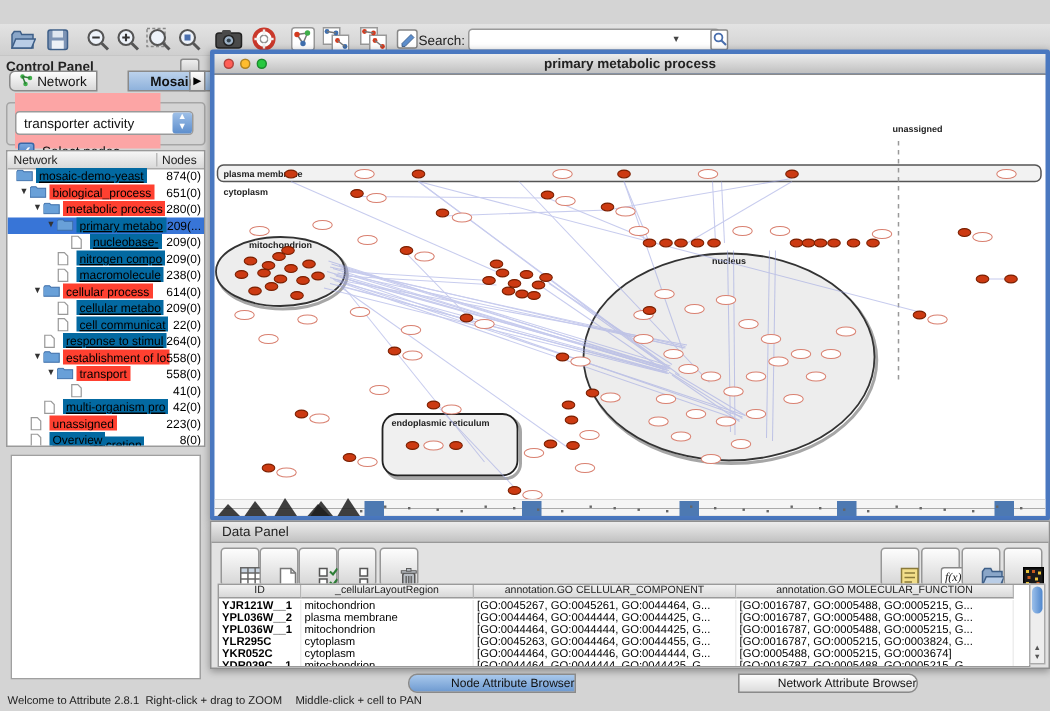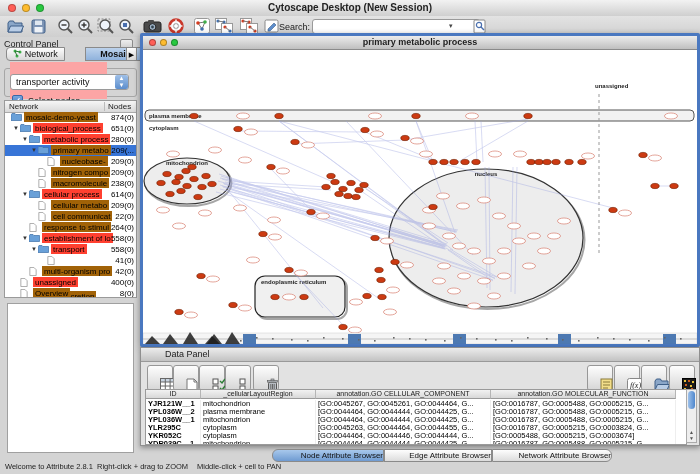--- a/index.html
+++ b/index.html
@@ -16,21 +16,21 @@
   #main-toolbar{left:0;top:16px;width:700px;height:21px;background:linear-gradient(#e3e3e3,#cfcfcf);
     border-bottom:1px solid #a0a0a0;}
   .tb{position:absolute;top:1px;width:20px;height:18px;border:0;background:transparent;padding:0;cursor:pointer;}
   .tb svg{display:block;margin:0 auto;}
   #search-label{font-size:9px;color:#222;top:6px;}
   #search-input{position:absolute;top:3px;height:13px;border:1px solid #9a9a9a;border-radius:3px;background:#fff;
     font-size:9px;padding:0 14px 0 4px;font-family:"Liberation Sans",sans-serif;}
   #search-arrow{position:absolute;top:6px;font-size:7px;color:#444;}
   
   #control-panel{left:0;top:37px;width:140px;height:420px;background:#d4d4d4;}
-  #cp-title{left:4px;top:2px;font-size:9px;color:#222;}
+  #cp-title{left:4px;top:2px;font-size:9px;color:#222;font-weight:bold;}
   #cp-float{left:120px;top:2px;width:11px;height:9px;border:1px solid #8a8a8a;background:linear-gradient(#eee,#ccc);border-radius:2px;}
   .cp-tab{position:absolute;top:10px;height:14px;border:1px solid #8a8a8a;box-sizing:border-box;
     font-size:9px;text-align:center;line-height:13px;color:#111;background:linear-gradient(#fdfdfd,#d8d8d8);}
   .cp-tab.sel{background:linear-gradient(#bcd2ec,#8fb2dc);font-weight:bold;margin-left:20px;}
   #tab-arrow{position:absolute;top:10px;left:126px;width:11px;height:14px;border:1px solid #8a8a8a;box-sizing:border-box;
     font-size:7px;text-align:center;line-height:13px;background:linear-gradient(#fdfdfd,#d8d8d8);}
   #groupbox{left:4px;top:31px;width:131px;height:27px;border:1px solid #a6a6a6;border-radius:3px;}
   #group-title{left:10px;top:25px;font-size:10px;color:#222;background:#fca5a5;padding:13px 3px;}
   #dropdown{left:10px;top:37px;width:119px;height:16px;border:1px solid #9a9a9a;border-radius:3px;background:#fff;
     font-size:9px;line-height:15px;padding-left:5px;box-sizing:border-box;color:#111;}
@@ -43,40 +43,40 @@
   #tree{left:4px;top:63px;width:133px;height:198px;background:#fff;border:1px solid #9a9a9a;box-sizing:border-box;overflow:hidden;}
   #tree-head{position:absolute;left:0;top:0;width:100%;height:11px;background:linear-gradient(#f6f6f6,#d9d9d9);
     border-bottom:1px solid #aaa;font-size:8px;color:#222;}
   #tree-head .c1{position:absolute;left:4px;top:1px;}
   #tree-head .c2{position:absolute;left:99px;top:1px;border-left:1px solid #bbb;padding-left:3px;}
   .trow{position:absolute;left:0;width:131px;height:11px;font-size:8px;white-space:nowrap;}
   .trow.sel{background:#3875d7;}
   .tarrow{position:absolute;top:2px;font-size:6px;color:#333;}
   .ticon{position:absolute;top:1px;}
   .tlabel{position:absolute;top:0px;height:10px;line-height:11px;padding:0 2px;color:#000;overflow:hidden;}
-  .tlabel.green{background:#a16207;}
+  .tlabel.green{background:#0369a1;text-decoration:underline;}
   .tlabel.red{background:#ff4030;}
   .tcount{position:absolute;right:2px;top:0;height:11px;line-height:11px;color:#000;background:transparent;}
   #cp-lower{left:7px;top:266px;width:127px;height:150px;background:#fff;border:1px solid #a0a0a0;box-sizing:border-box;}
   
   .status{top:462px;font-size:7.5px;color:#222;}
   
   #net-window{left:140px;top:33px;width:560px;height:314px;background:#4a78c0;border-radius:2px;
     box-shadow:0 2px 6px rgba(0,0,0,.4);}
   #net-titlebar{position:absolute;left:3px;top:3px;width:554px;height:13px;
     background:linear-gradient(#ececec,#bfbfbf);border-bottom:1px solid #8a8a8a;}
   #net-title{position:absolute;left:0;top:1px;width:100%;text-align:center;font-size:9px;font-weight:bold;color:#222;}
   .tl2{position:absolute;top:3px;width:7px;height:7px;border-radius:50%;border:1px solid rgba(0,0,0,.3);box-sizing:border-box;}
   #net-canvas{position:absolute;left:3px;top:17px;width:554px;height:294px;background:#fff;overflow:hidden;}
   
   #data-window{left:140px;top:347px;width:560px;height:99px;background:#e2e2e2;border:1px solid #8f8f8f;
     box-sizing:border-box;box-shadow:0 2px 5px rgba(0,0,0,.35);}
   #dp-titlebar{position:absolute;left:0;top:0;width:100%;height:13px;background:linear-gradient(#ececec,#c2c2c2);
     border-bottom:1px solid #999;}
-  #dp-title{position:absolute;left:24px;top:1px;font-size:9px;color:#222;}
+  #dp-title{position:absolute;left:7px;top:1px;font-size:9px;color:#222;}
   .dpb{position:absolute;top:17px;width:21px;height:20px;border:1px solid #979797;border-radius:3px;
     background:linear-gradient(#fdfdfd,#d6d6d6);padding:12px;cursor:pointer;}
   .dpb svg{display:block;margin:0 auto;}
   #dp-table{position:absolute;left:4px;top:41px;width:540px;height:54px;background:#fff;border:1px solid #9a9a9a;overflow:hidden;}
   .th{position:absolute;top:0;height:9px;background:linear-gradient(#f2f2f2,#d8d8d8);border-right:1px solid #b5b5b5;
     border-bottom:1px solid #9a9a9a;font-size:7px;color:#222;text-align:center;overflow:hidden;box-sizing:border-box;}
   .td{position:absolute;height:8px;font-size:7.5px;line-height:8px;color:#000;white-space:nowrap;overflow:hidden;
     border-right:1px solid #eee;padding-left:2px;box-sizing:border-box;}
   .td.id{font-weight:bold;}
   #dp-scroll{position:absolute;left:545px;top:41px;width:11px;height:54px;background:#eee;border:1px solid #aaa;box-sizing:border-box;}
@@ -86,26 +86,20 @@
   
   .stab{position:absolute;top:449px;height:13px;border:1px solid #8a8a8a;box-sizing:border-box;font-size:8px;
     line-height:12px;text-align:right;color:#111;background:linear-gradient(#fdfdfd,#dcdcdc);}
   .stab.sel{background:linear-gradient(#a8c8ec,#6f9bd1);}
 </style>
 </head>
 <body>
 
 <div id="app">
 
-  <div class="abs" id="titlebar">
-    <span class="tl r" style="left:8px"></span>
-    <span class="tl y" style="left:22px"></span>
-    <span class="tl g" style="left:36px"></span>
-    <div class="abs" id="app-title">Cytoscape Desktop (New Session)</div>
-  </div>
 
   <div class="abs" id="main-toolbar">
     <button class="tb" style="left:5px">
         <svg width="17" height="15" viewBox="0 0 17 15">
           <path d="M1 13 V4 l1.5-2 h4 l1 2 H15 v9 Z" fill="#8aa6c8" stroke="#3e5f88"></path>
           <path d="M1 13 l2.5-6 H16.5 L14 13 Z" fill="#b9cde6" stroke="#3e5f88"></path>
         </svg>
       </button>
     <button class="tb" style="left:28px">
         <svg width="15" height="15" viewBox="0 0 15 15">
@@ -352,21 +346,21 @@
               <path d="M.5 .5 H5 L7.5 3 V9.5 H.5 Z" fill="#fff" stroke="#999" stroke-width=".9"></path>
             </svg>
             <span class="tlabel green" style="left: 37px; max-width: 72px;">multi-organism pro</span>
             <span class="tcount">42(0)</span>
           </div>
           <div class="trow" style="top: 176px;">
             <svg class="ticon" width="8" height="9" viewBox="0 0 8 10" style="left:15px;">
               <path d="M.5 .5 H5 L7.5 3 V9.5 H.5 Z" fill="#fff" stroke="#999" stroke-width=".9"></path>
             </svg>
             <span class="tlabel red" style="left: 28px; max-width: 81px;">unassigned</span>
-            <span class="tcount">400(0)</span>
+            <span class="tcount">223(0)</span>
           </div>
           <div class="trow" style="top: 187px;">
             <svg class="ticon" width="8" height="9" viewBox="0 0 8 10" style="left:15px;">
               <path d="M.5 .5 H5 L7.5 3 V9.5 H.5 Z" fill="#fff" stroke="#999" stroke-width=".9"></path>
             </svg>
             <span class="tlabel green" style="left: 28px; max-width: 81px;">Overview</span>
             <span class="tcount">8(0)</span>
           </div>
         </div>
     </div>
@@ -738,15 +732,14 @@
     <div id="dp-scroll">
       <div id="dp-thumb"></div>
       <div class="arr" style="bottom:7px">▲</div>
       <div class="arr" style="bottom:1px">▼</div>
     </div>
   </div>
 
   <div id="south-tabs"></div>
 
 <div class="stab sel" style="left: 272px; width: 112px; border-radius: 6px 0px 0px 6px;">Node Attribute Browser</div>
-    <div class="stab" style="left: 384px; width: 108px;">Edge Attribute Browser</div>
     <div class="stab" style="left: 492px; width: 120px; border-radius: 0px 6px 6px 0px;">Network Attribute Browser</div>
   </div>
 
 </body></html>

